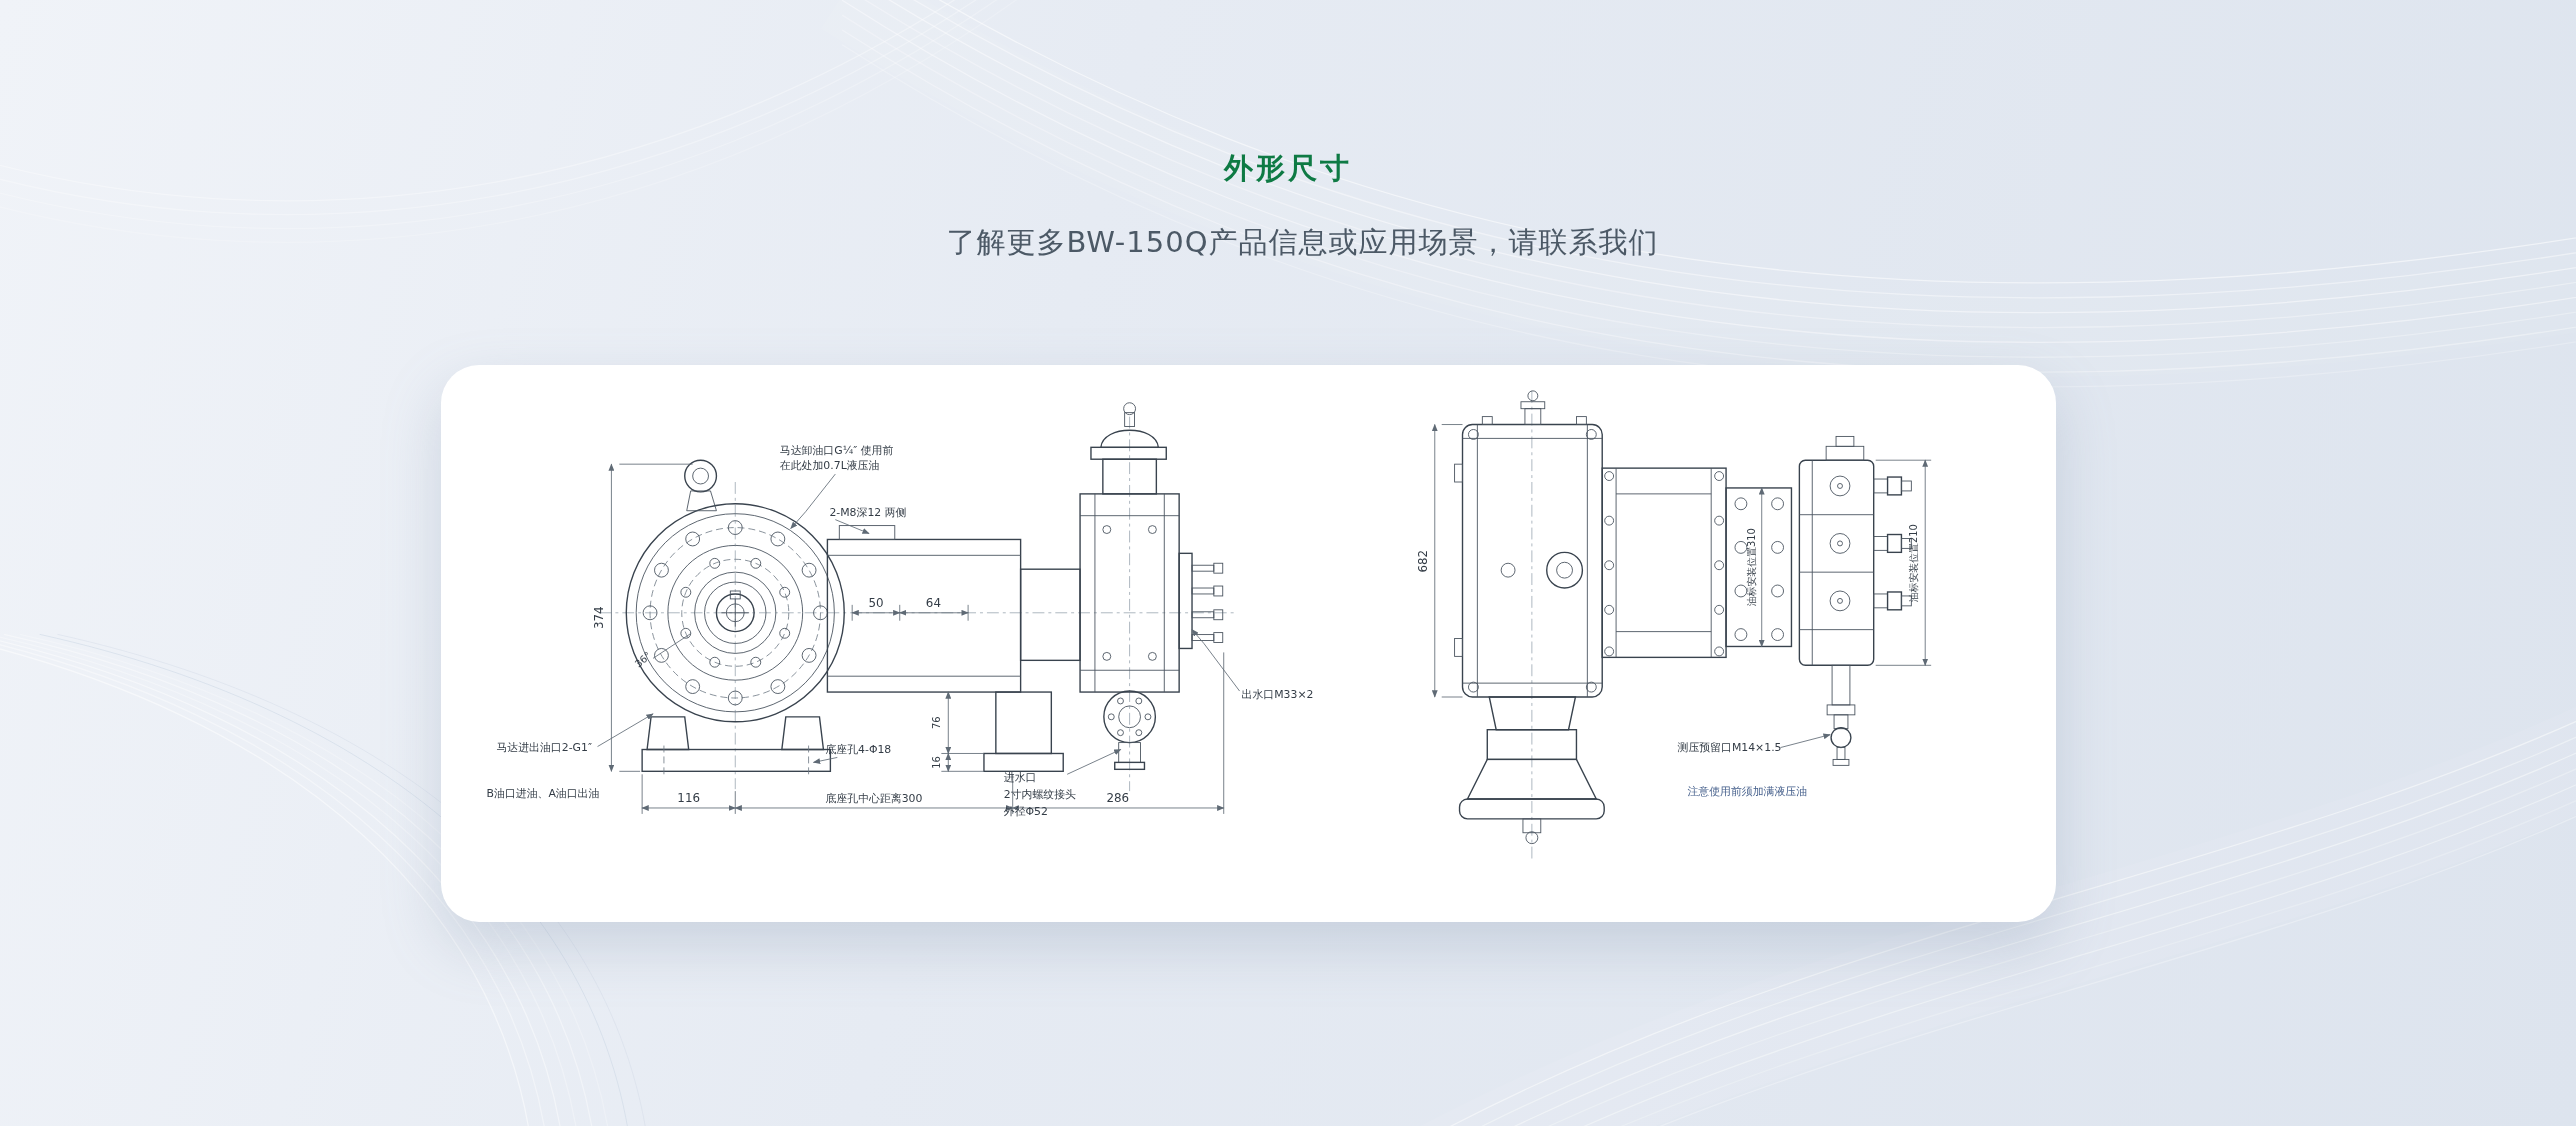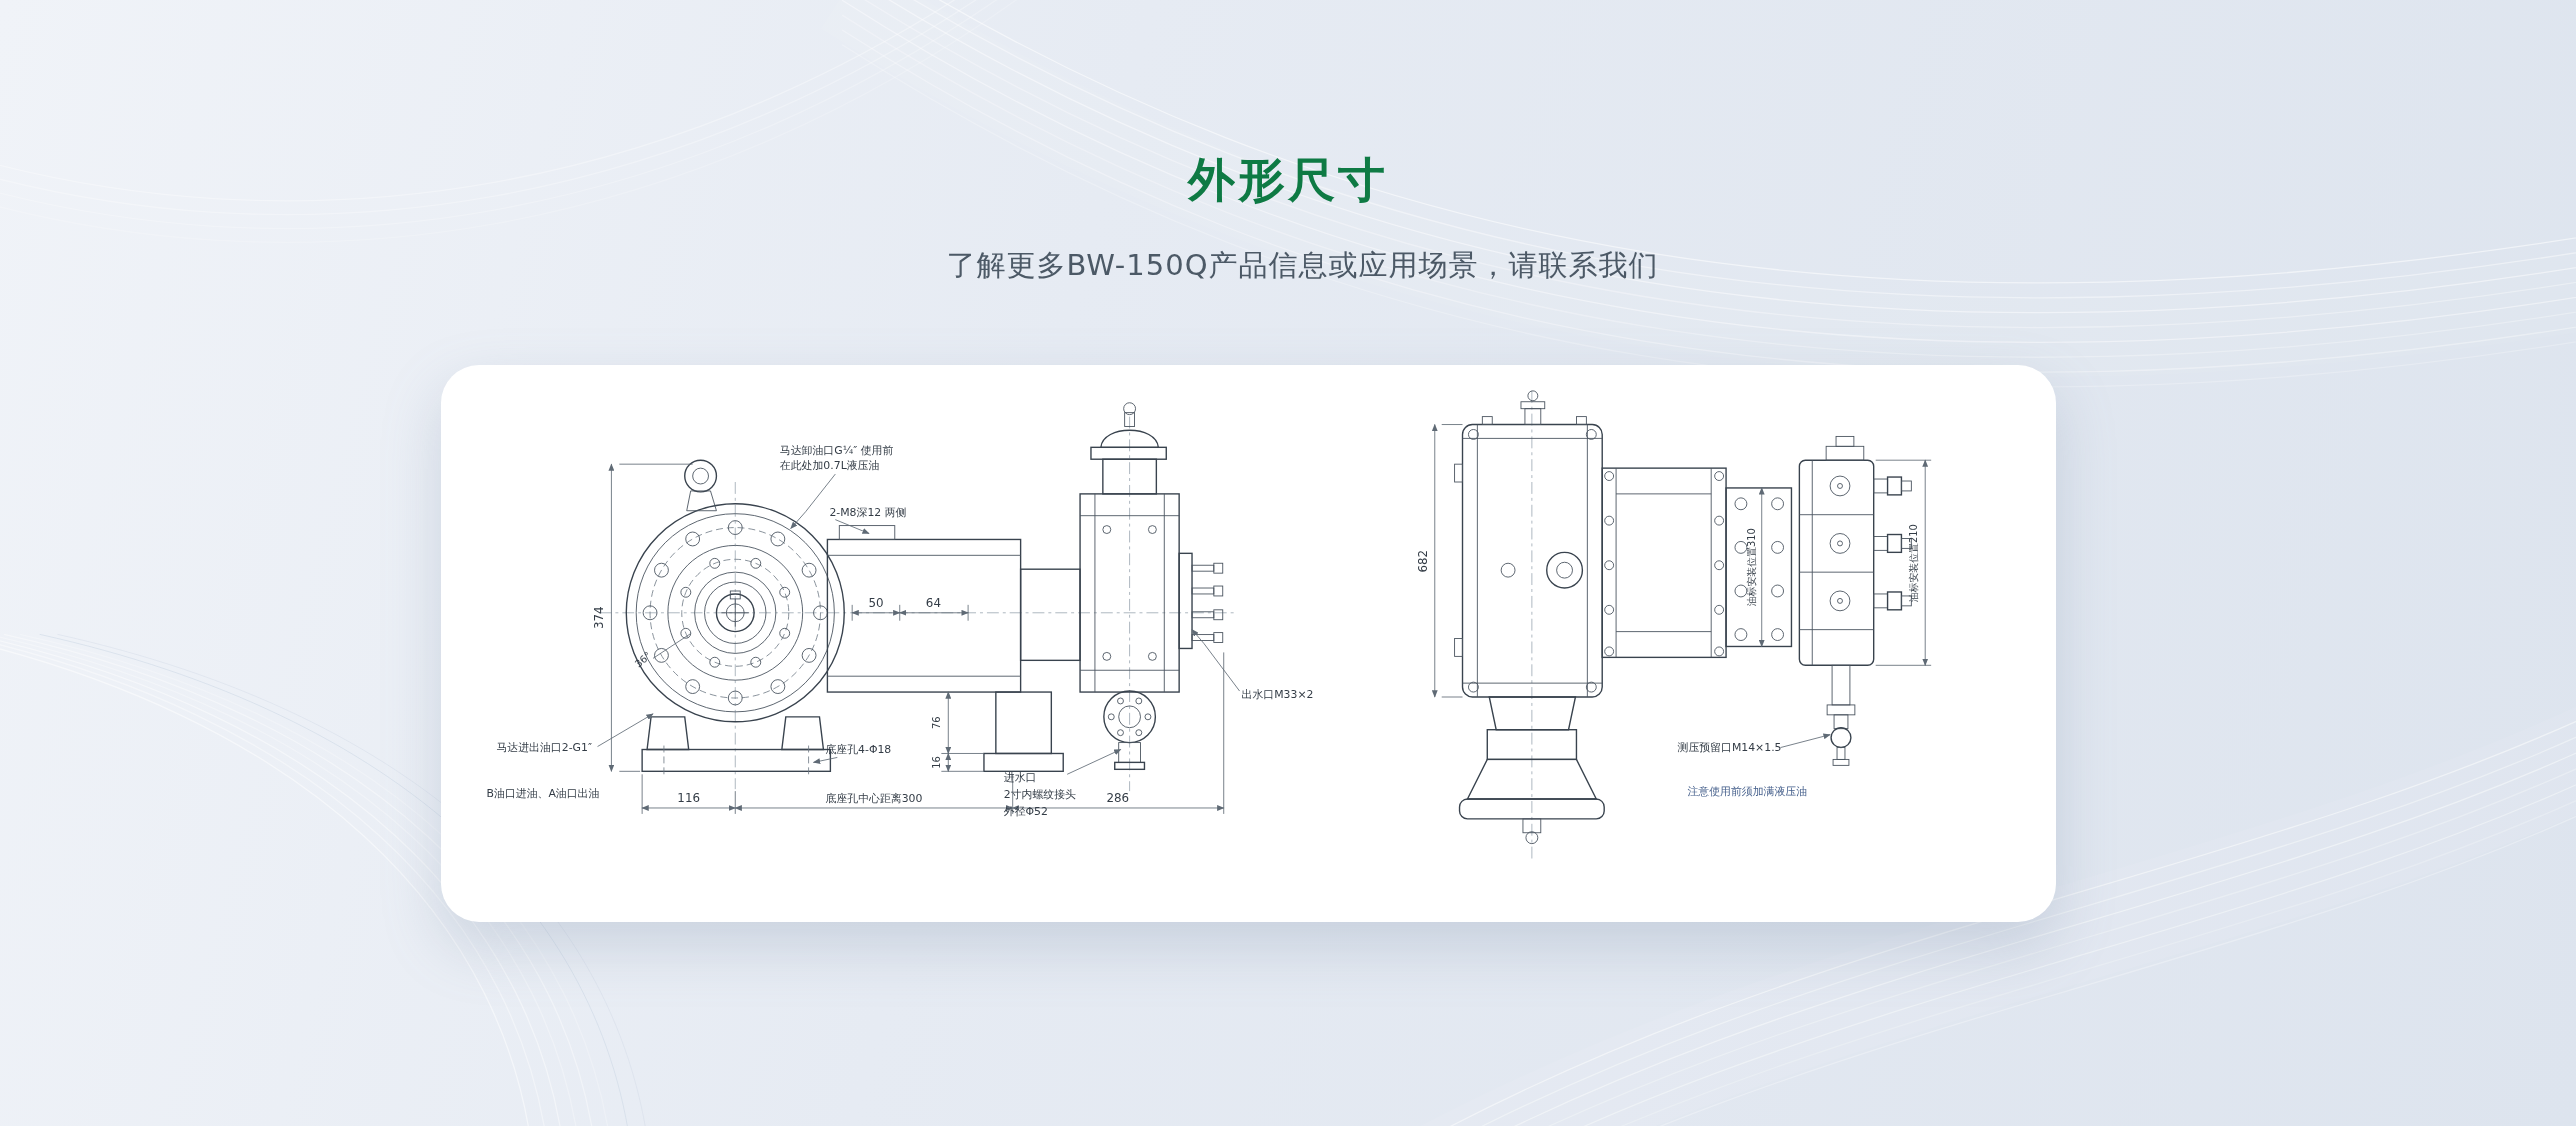--- a/index.html
+++ b/index.html
@@ -1,21 +1,21 @@
 <!DOCTYPE html>
 <html><head>
 <meta charset="utf-8">
 <style>
   html,body { margin:0; padding:0; }
   body { width:2576px; height:1127px; font-family:"DejaVu Sans","Liberation Sans",sans-serif; }
   .page { position:relative; width:2576px; height:1127px; overflow:hidden;
           background:linear-gradient(105deg,#f0f3f8 0%,#e6ebf3 40%,#dde4ee 100%); }
   .bg { position:absolute; left:0; top:0; pointer-events:none; }
   .header { position:absolute; top:149px; left:0; right:0; text-align:center; }
-  .title { margin:0; font-size:47px; font-weight:bold; letter-spacing:3px; color:#0e7a44; }
+  .title { margin:0; font-size:29px; font-weight:bold; letter-spacing:3px; color:#0e7a44; }
   .subtitle { margin:34px 0 0 12px; font-size:29px; letter-spacing:1px; color:#4c5966;padding-left:17px; }
   .card { position:absolute; left:441px; top:365px; width:1615px; height:557px;
           background:#ffffff; border-radius:38px;
           box-shadow:0 24px 59px rgba(124,144,170,0.28); }
   .card svg { position:absolute; left:0; top:0; }
   
   .ln  { fill:none; stroke:#39434e; stroke-width:1.4; }
   .ln2 { fill:none; stroke:#4a545f; stroke-width:0.9; }
   .bc  { fill:none; stroke:#6b7682; stroke-width:0.8; stroke-dasharray:7 4; }
   .cl  { fill:none; stroke:#9aa5b0; stroke-width:0.8; stroke-dasharray:12 4 3 4; }

